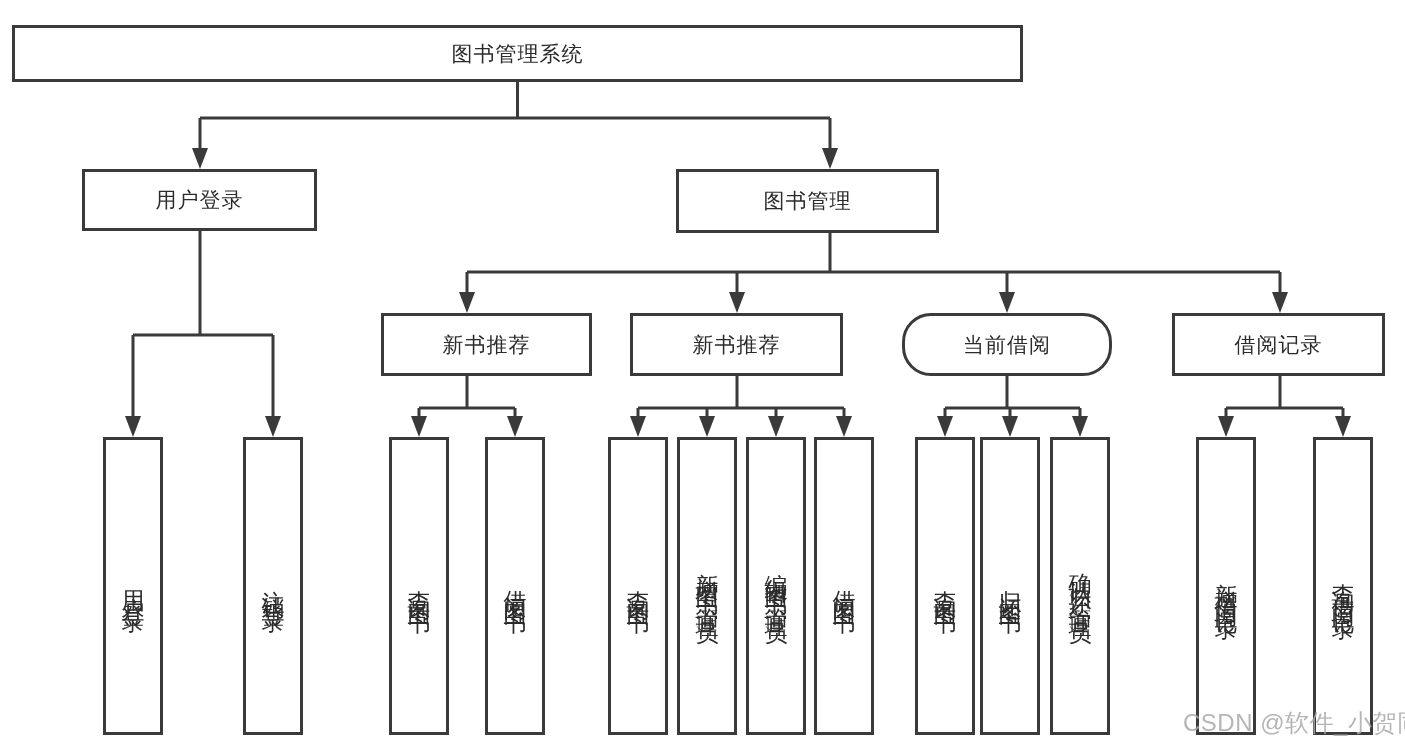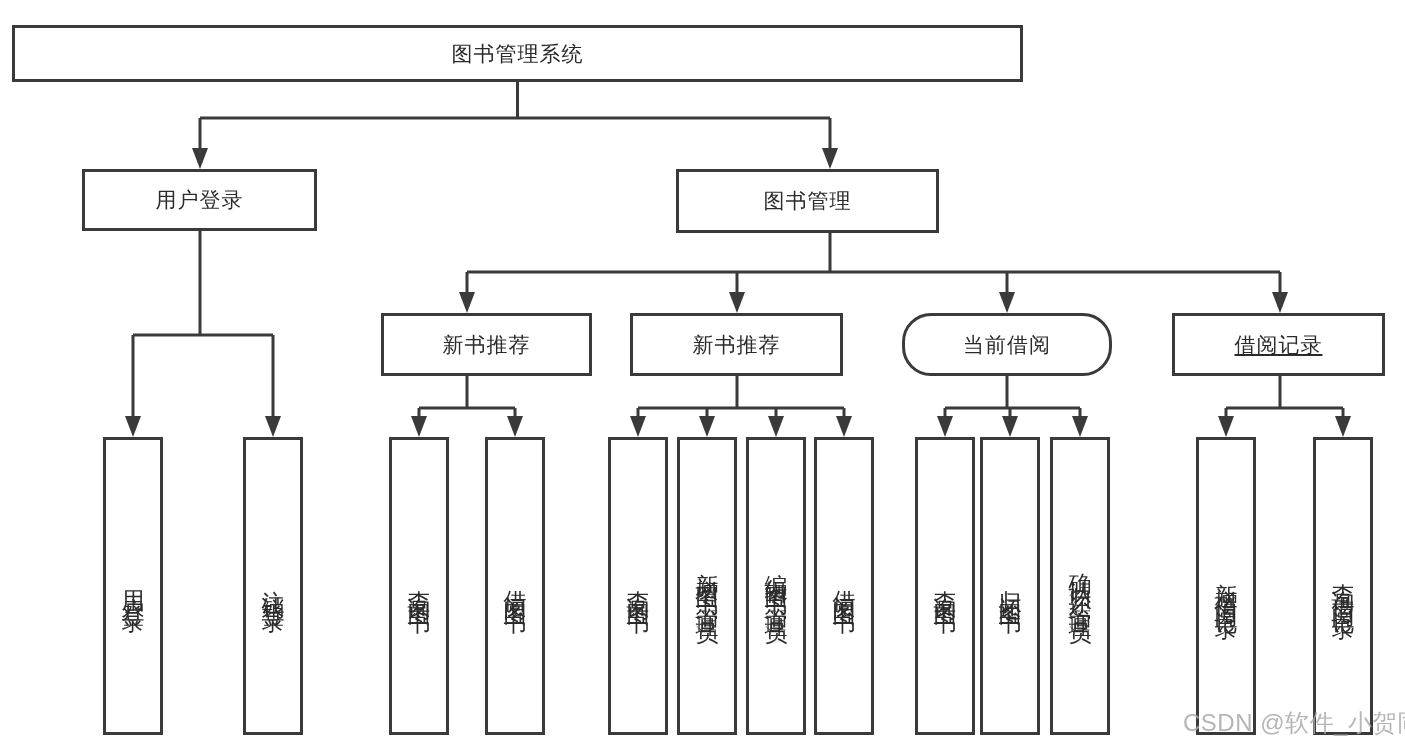--- a/index.html
+++ b/index.html
@@ -114,21 +114,21 @@
   </svg>
 
   <div class="node hnode root" style="left:12px; top:13px; width:1011px; height:57px;">图书管理系统</div>
 
   <div class="node hnode" style="left:82px; top:169px; width:235px; height:62px;">用户登录</div>
   <div class="node hnode" style="left:676px; top:169px; width:263px; height:64px;">图书管理</div>
 
   <div class="node hnode" style="left:362px; top:313px; width:211px; height:63px;margin-left:19px;">新书推荐</div>
   <div class="node hnode" style="left:630px; top:313px; width:213px; height:63px;">新书推荐</div>
   <div class="node hnode" style="left:902px; top:313px; width:210px; height:63px;border-radius:29px;">当前借阅</div>
-  <div class="node hnode" style="left:1172px; top:313px; width:213px; height:63px;text-decoration:underline;">借阅记录</div>
+  <div class="node hnode" style="left:1172px; top:313px; width:213px; height:63px;">借阅记录</div>
 
   <div class="node leaf" style="left:103px;">
     <span>用户登录</span>
   </div>
   <div class="node leaf" style="left:243px;">
     <span>注销登录</span>
   </div>
 
   <div class="node leaf" style="left:389px;">
     <span>查询图书</span>

